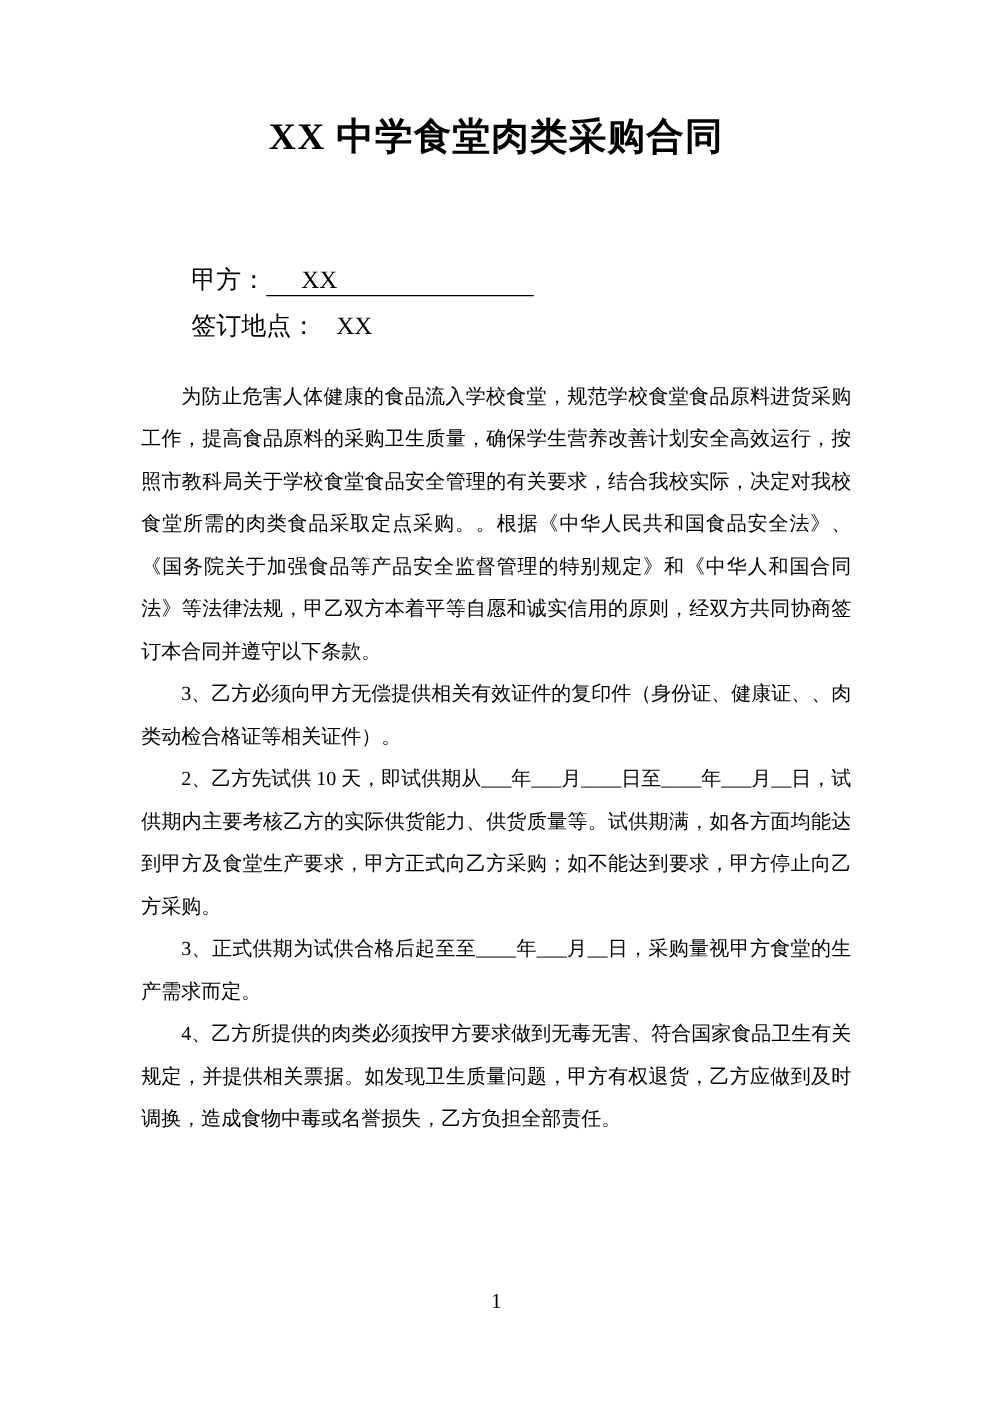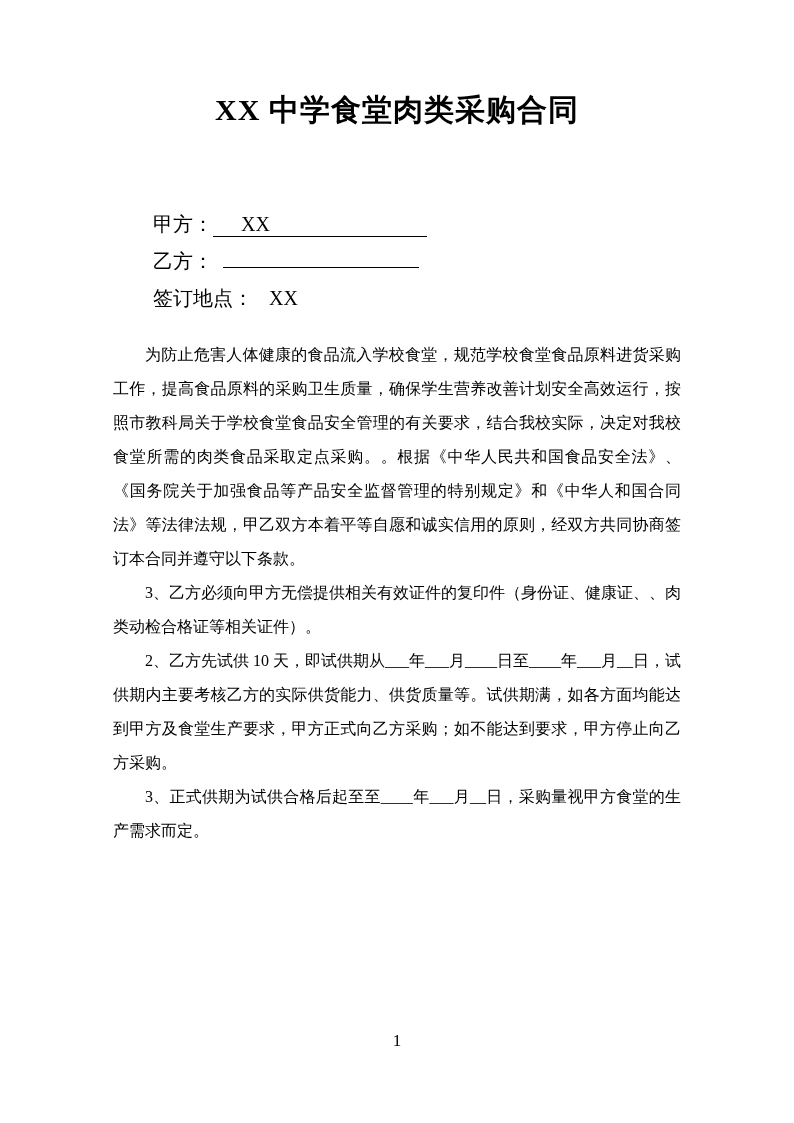--- a/index.html
+++ b/index.html
@@ -67,34 +67,32 @@
   <div class="content">
 
     <h1 class="title">XX 中学食堂肉类采购合同</h1>
 
     <div class="fields">
 
       <div class="field-line">
         <span>甲方：</span><span class="fill fill-a"><span>XX</span></span>
       </div>
 
-      <div class="field-line">
-        <span>乙方：</span><span class="fill fill-b"><span></span></span>
-      </div>
 
 
       <div class="field-line">
         <span>签订地点：</span><span class="place-value">XX</span>
       </div>
 
     </div>
 
     <div class="body-text">
       <p class="para">为防止危害人体健康的食品流入学校食堂，规范学校食堂食品原料进货采购工作，提高食品原料的采购卫生质量，确保学生营养改善计划安全高效运行，按照市教科局关于学校食堂食品安全管理的有关要求，结合我校实际，决定对我校食堂所需的肉类食品采取定点采购。。根据《中华人民共和国食品安全法》、《国务院关于加强食品等产品安全监督管理的特别规定》和《中华人和国合同法》等法律法规，甲乙双方本着平等自愿和诚实信用的原则，经双方共同协商签订本合同并遵守以下条款。</p>
       <p class="para">3、乙方必须向甲方无偿提供相关有效证件的复印件（身份证、健康证、、肉类动检合格证等相关证件）。</p>
       <p class="para">2、乙方先试供 10 天，即试供期从___年___月____日至____年___月__日，试供期内主要考核乙方的实际供货能力、供货质量等。试供期满，如各方面均能达到甲方及食堂生产要求，甲方正式向乙方采购；如不能达到要求，甲方停止向乙方采购。</p>
       <p class="para">3、正式供期为试供合格后起至至____年___月__日，采购量视甲方食堂的生产需求而定。</p>
+      <p class="para">4、乙方所提供的肉类必须按甲方要求做到无毒无害、符合国家食品卫生有关规定，并提供相关票据。如发现卫生质量问题，甲方有权退货，乙方应做到及时调换，造成食物中毒或名誉损失，乙方负担全部责任。</p>
     </div>
 
   </div>
 
   <div class="page-number">1</div>
 </div>
 
 </body></html>

